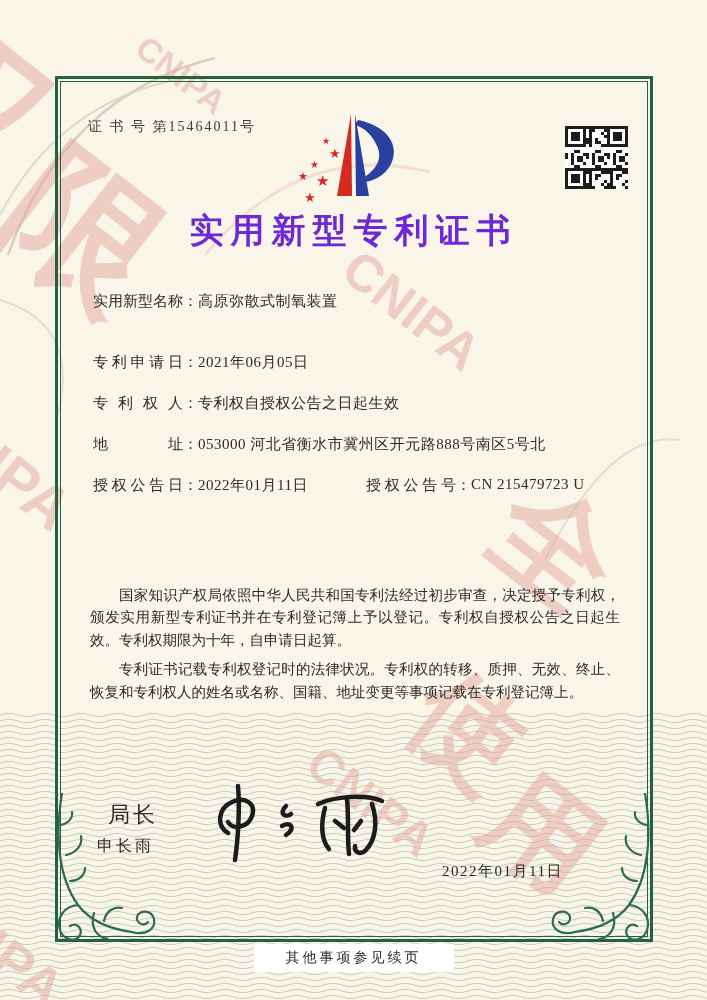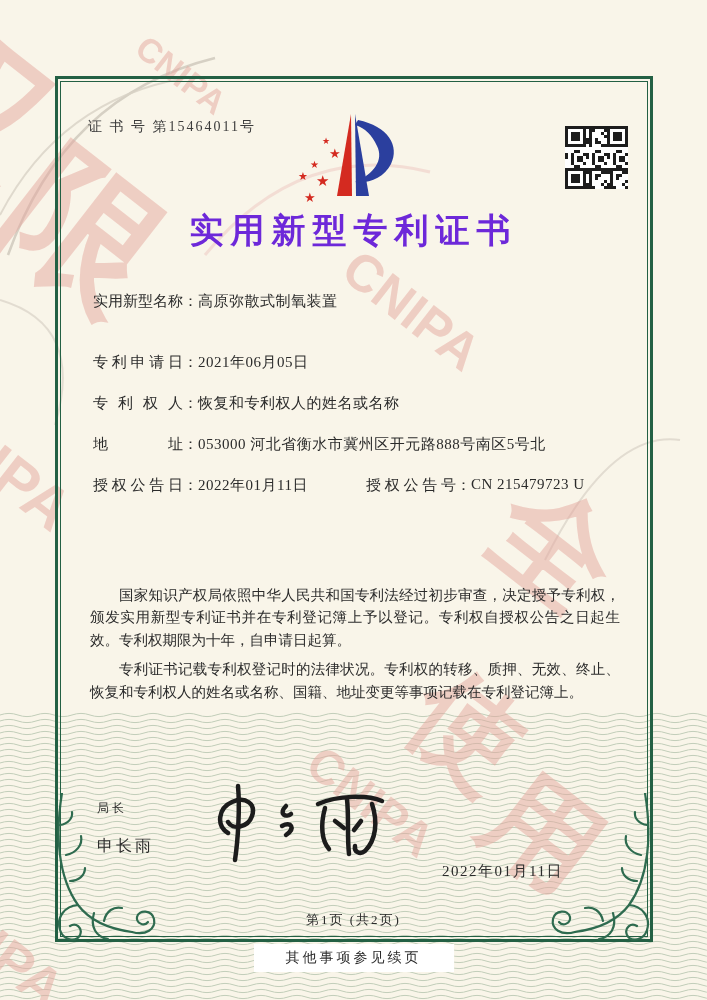--- a/index.html
+++ b/index.html
@@ -47,21 +47,21 @@
   .lbl{display:inline-block; width:90px; text-align:justify; text-align-last:justify; vertical-align:top;}
   .colon{display:inline-block; vertical-align:top;}
   .val{display:inline-block; vertical-align:top; letter-spacing:.5px;}
   .grantline{white-space:nowrap;}
   .grant2{margin-left:58px;}
   .paras{
     position:absolute; left:90px; top:584px; width:530px;
     font-size:14.5px; line-height:1.55; text-align:justify; color:#2b2b2b;
   }
   .paras p{margin:0 0 7px 0; text-indent:2em;}
-  .signer-title{position:absolute; left:97px; top:800px; font-size:12px; letter-spacing:3px;}
+  .signer-title{position:absolute; left:108px; top:800px; font-size:22px; letter-spacing:3px;}
   .signer-name{position:absolute; left:97px; top:836px; font-size:16px; letter-spacing:3px;}
   .signature{position:absolute; left:198px; top:778px;}
   .issue-date{position:absolute; left:442px; top:862px; font-size:15px; letter-spacing:1.5px;}
   .pageinfo{position:absolute; left:0; top:911px; width:707px; text-align:center; font-size:13px; letter-spacing:2px;}
   .footer-note{
     position:absolute; left:0; top:944px; width:707px; text-align:center;
   }
   .footer-note span{
     display:inline-block; background:#ffffff; padding:5px 32px; font-size:14px; letter-spacing:3px; color:#2b2b2b;
   }
@@ -593,21 +593,21 @@
     <div class="title">实用新型专利证书</div>
 
     <div class="fields">
       <div class="field first">
         <span class="lbl">实用新型名称</span><span class="colon">：</span><span class="val">高原弥散式制氧装置</span>
       </div>
       <div class="field">
         <span class="lbl">专利申请日</span><span class="colon">：</span><span class="val">2021年06月05日</span>
       </div>
       <div class="field">
-        <span class="lbl">专利权人</span><span class="colon">：</span><span class="val">恢复和专利权人的姓名或名称</span>
+        <span class="lbl">专利权人</span><span class="colon">：</span><span class="val">专利权自授权公告之日起生效</span>
       </div>
       <div class="field">
         <span class="lbl">地址</span><span class="colon">：</span><span class="val">053000 河北省衡水市冀州区开元路888号南区5号北</span>
       </div>
       <div class="field grantline">
         <span class="lbl">授权公告日</span><span class="colon">：</span><span class="val">2022年01月11日</span><span class="grant2"><span class="lbl">授权公告号</span><span class="colon">：</span><span class="val">CN 215479723 U</span></span>
       </div>
     </div>
 
     <div class="paras">
@@ -627,18 +627,17 @@
         <path d="M120,26 C140,17 170,17 184,23"></path>
         <path d="M127,30 C122,48 124,63 131,71"></path>
         <path d="M174,26 C180,44 178,62 167,73 C162,77 156,74 157,68"></path>
         <path d="M149,21 C151,40 149,58 151,76"></path>
         <path d="M137,43 l9,7"></path>
         <path d="M163,43 l-7,9"></path>
       </g>
     </svg>
 
     <div class="issue-date">2022年01月11日</div>
-    <div class="pageinfo">第1页 (共2页)</div>
     <div class="footer-note">
       <span>其他事项参见续页</span>
     </div>
   </div>
 </div>
 
 </body></html>

